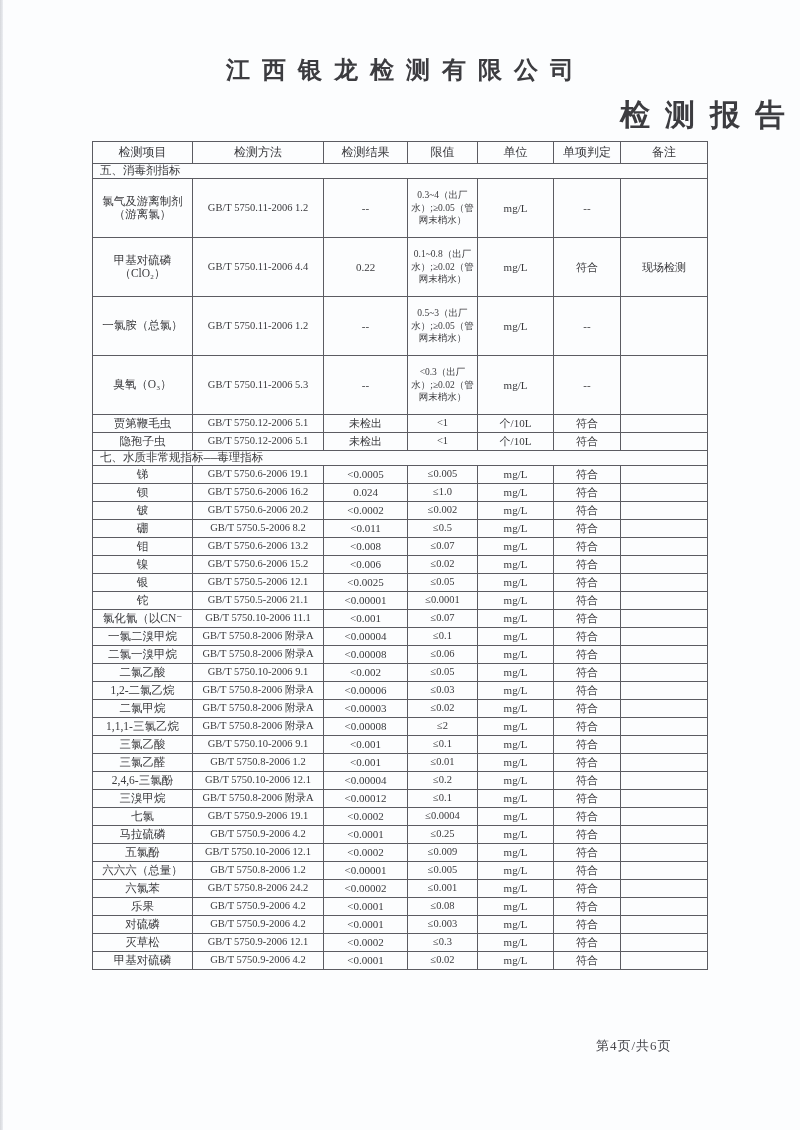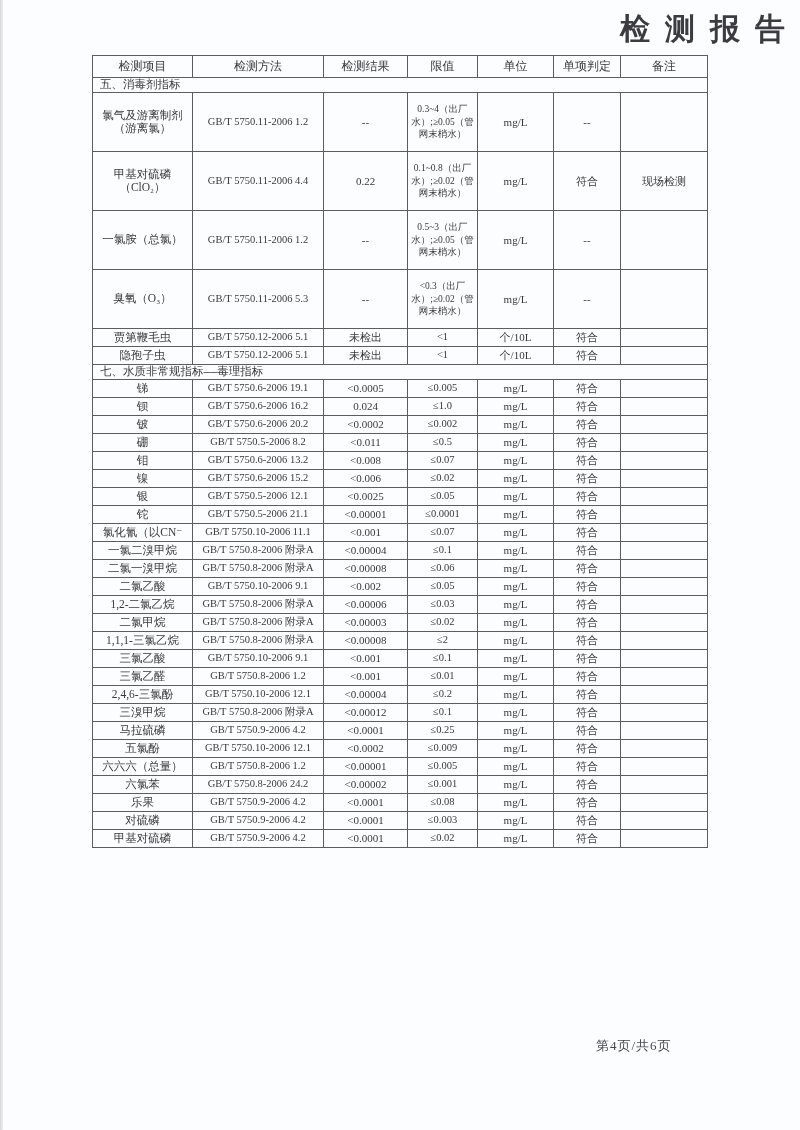--- a/index.html
+++ b/index.html
@@ -94,20 +94,21 @@
     color:#47474c;
     letter-spacing:1px;
   }
 </style>
 </head>
 <body>
 
 <div class="page">
   <div class="scan-edge"></div>
 
+  <div class="company">江西银龙检测有限公司</div>
   <div class="doc-title">检测报告</div>
 
 
   <table>
     <colgroup>
         <col style="width: 100px;">
         <col style="width: 131px;">
         <col style="width: 84px;">
         <col style="width: 70px;">
         <col style="width: 76px;">
@@ -351,20 +352,29 @@
         <tr class="data-row">
           <td class="c-item">三溴甲烷</td>
           <td class="c-method">GB/T 5750.8-2006 附录A</td>
           <td class="c-result">&lt;0.00012</td>
           <td class="c-limit">≤0.1</td>
           <td class="c-unit">mg/L</td>
           <td class="c-judgement">符合</td>
           <td class="c-note"></td>
         </tr>
         <tr class="data-row">
+          <td class="c-item">七氯</td>
+          <td class="c-method">GB/T 5750.9-2006 19.1</td>
+          <td class="c-result">&lt;0.0002</td>
+          <td class="c-limit">≤0.0004</td>
+          <td class="c-unit">mg/L</td>
+          <td class="c-judgement">符合</td>
+          <td class="c-note"></td>
+        </tr>
+        <tr class="data-row">
           <td class="c-item">马拉硫磷</td>
           <td class="c-method">GB/T 5750.9-2006 4.2</td>
           <td class="c-result">&lt;0.0001</td>
           <td class="c-limit">≤0.25</td>
           <td class="c-unit">mg/L</td>
           <td class="c-judgement">符合</td>
           <td class="c-note"></td>
         </tr>
         <tr class="data-row">
           <td class="c-item">五氯酚</td>
@@ -405,20 +415,29 @@
         <tr class="data-row">
           <td class="c-item">对硫磷</td>
           <td class="c-method">GB/T 5750.9-2006 4.2</td>
           <td class="c-result">&lt;0.0001</td>
           <td class="c-limit">≤0.003</td>
           <td class="c-unit">mg/L</td>
           <td class="c-judgement">符合</td>
           <td class="c-note"></td>
         </tr>
         <tr class="data-row">
+          <td class="c-item">灭草松</td>
+          <td class="c-method">GB/T 5750.9-2006 12.1</td>
+          <td class="c-result">&lt;0.0002</td>
+          <td class="c-limit">≤0.3</td>
+          <td class="c-unit">mg/L</td>
+          <td class="c-judgement">符合</td>
+          <td class="c-note"></td>
+        </tr>
+        <tr class="data-row">
           <td class="c-item">甲基对硫磷</td>
           <td class="c-method">GB/T 5750.9-2006 4.2</td>
           <td class="c-result">&lt;0.0001</td>
           <td class="c-limit">≤0.02</td>
           <td class="c-unit">mg/L</td>
           <td class="c-judgement">符合</td>
           <td class="c-note"></td>
         </tr>
       </tbody>
   </table>

